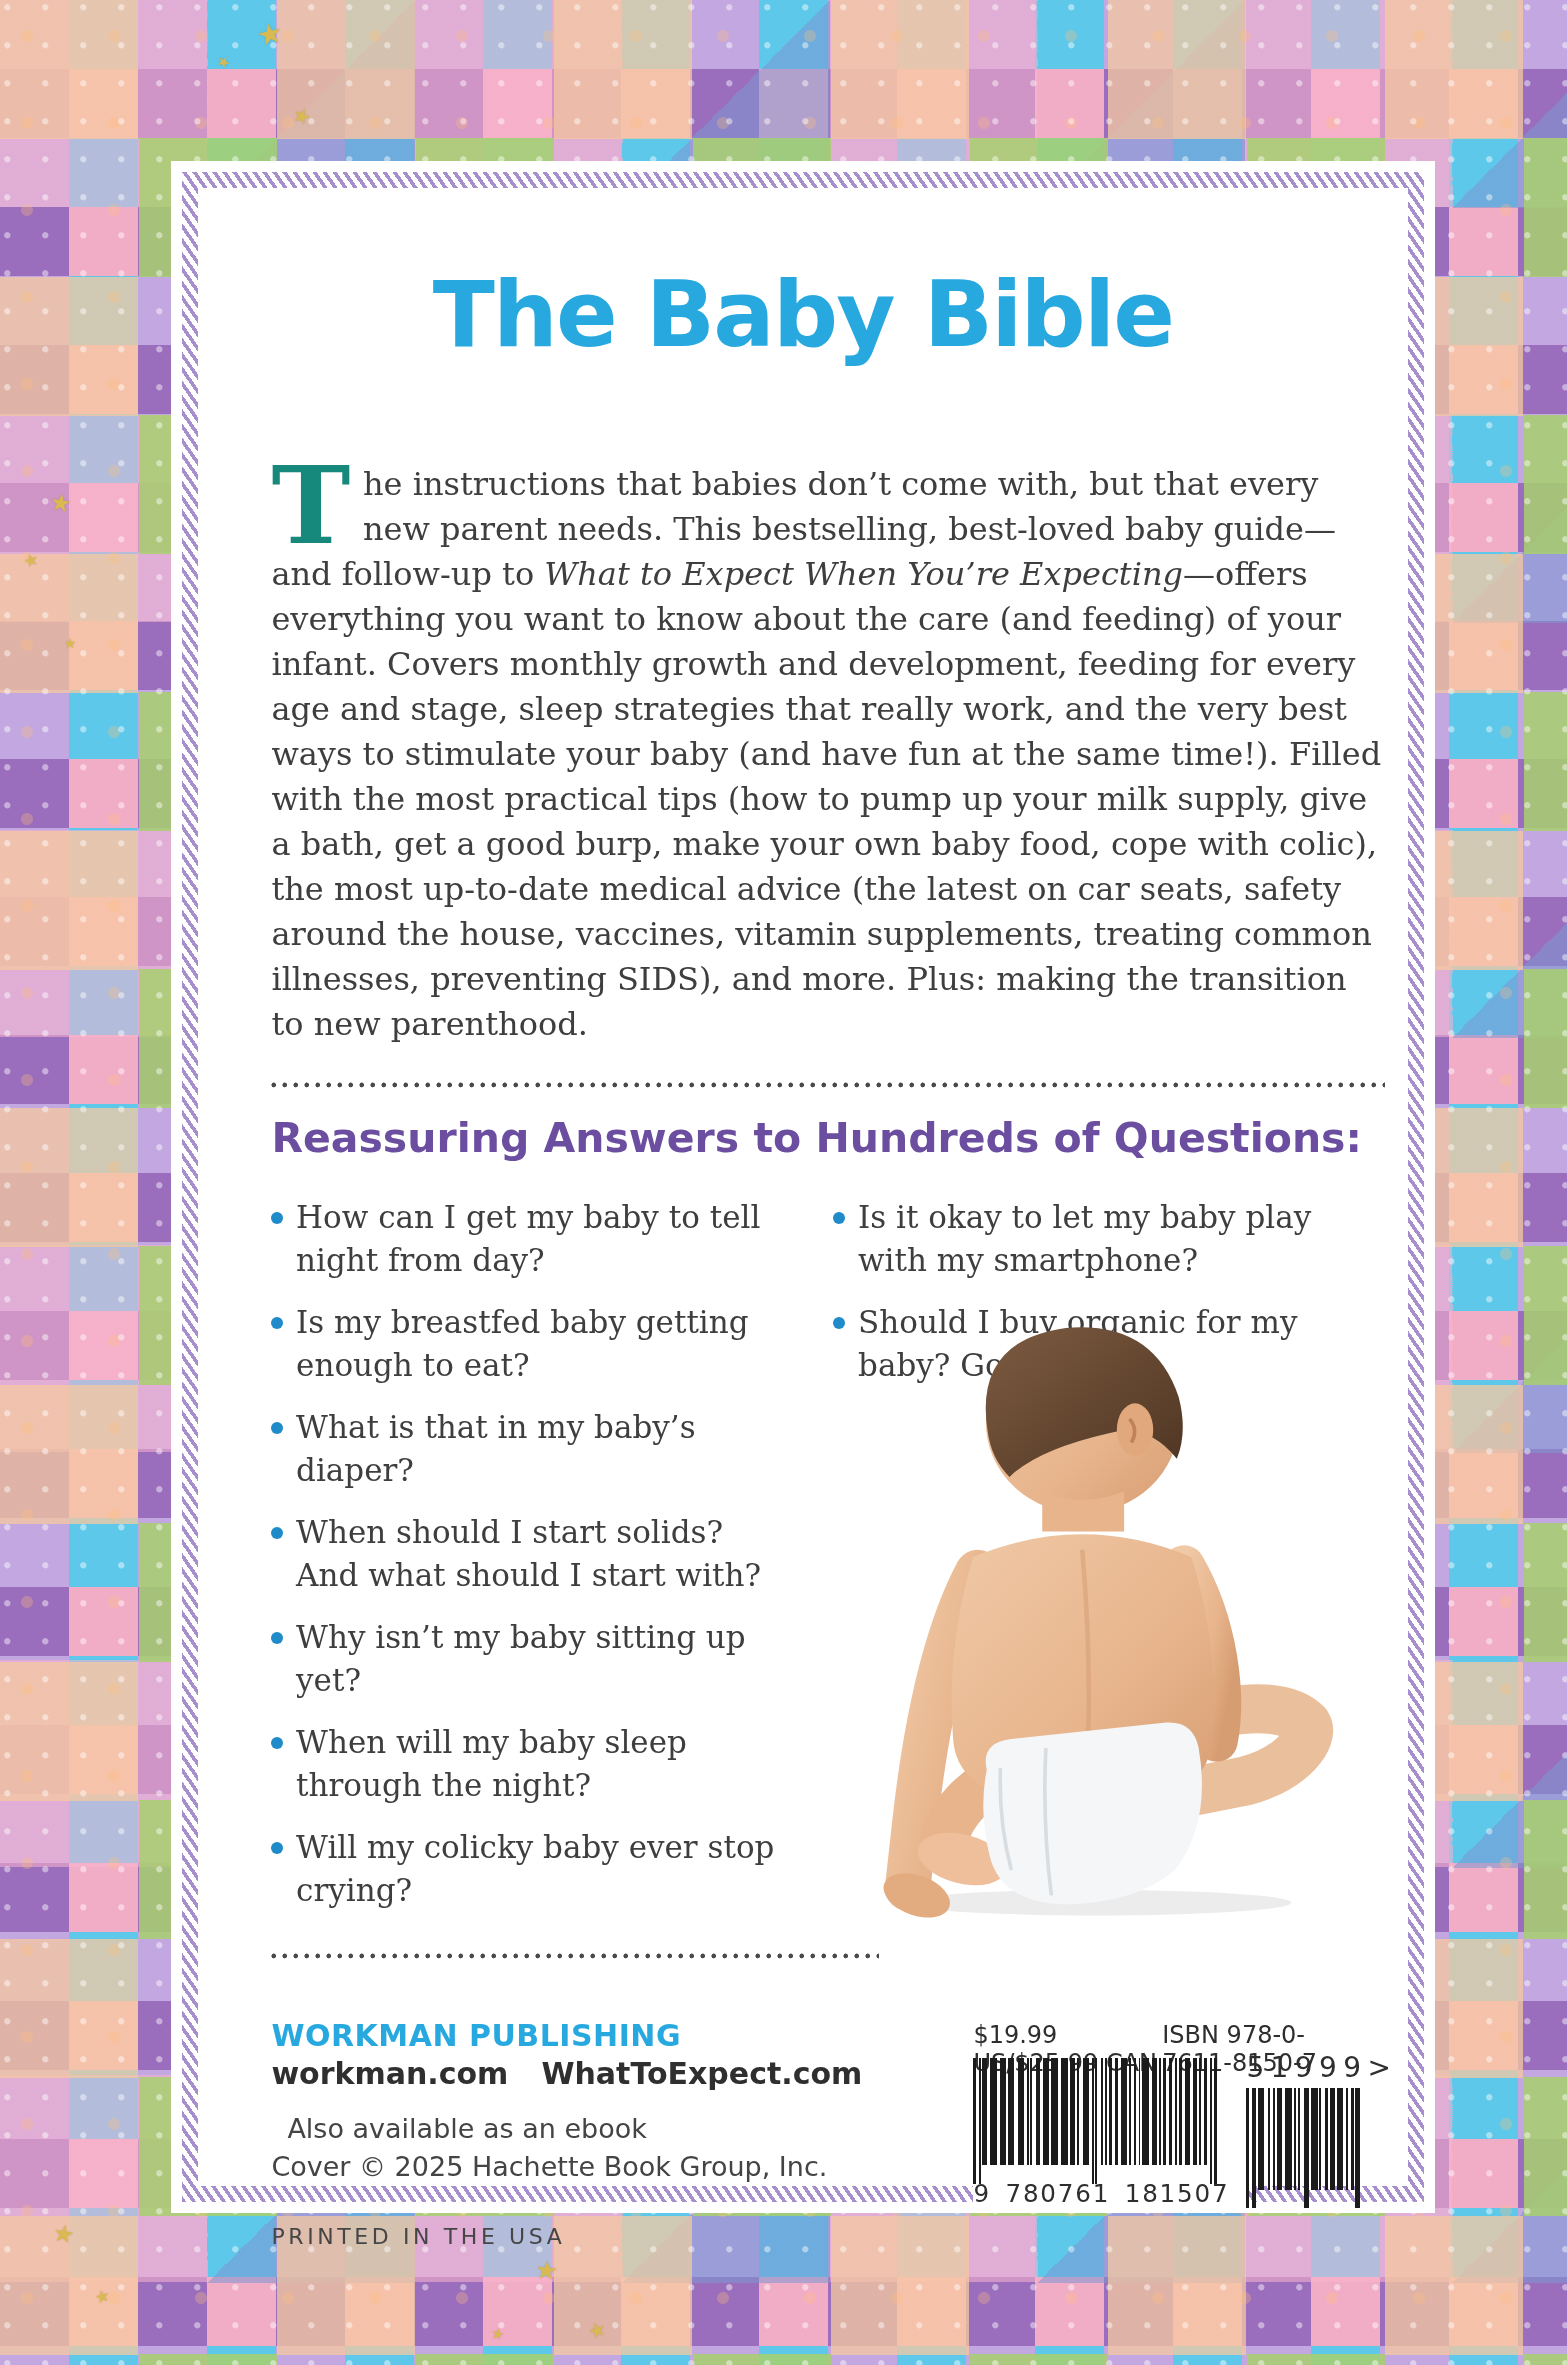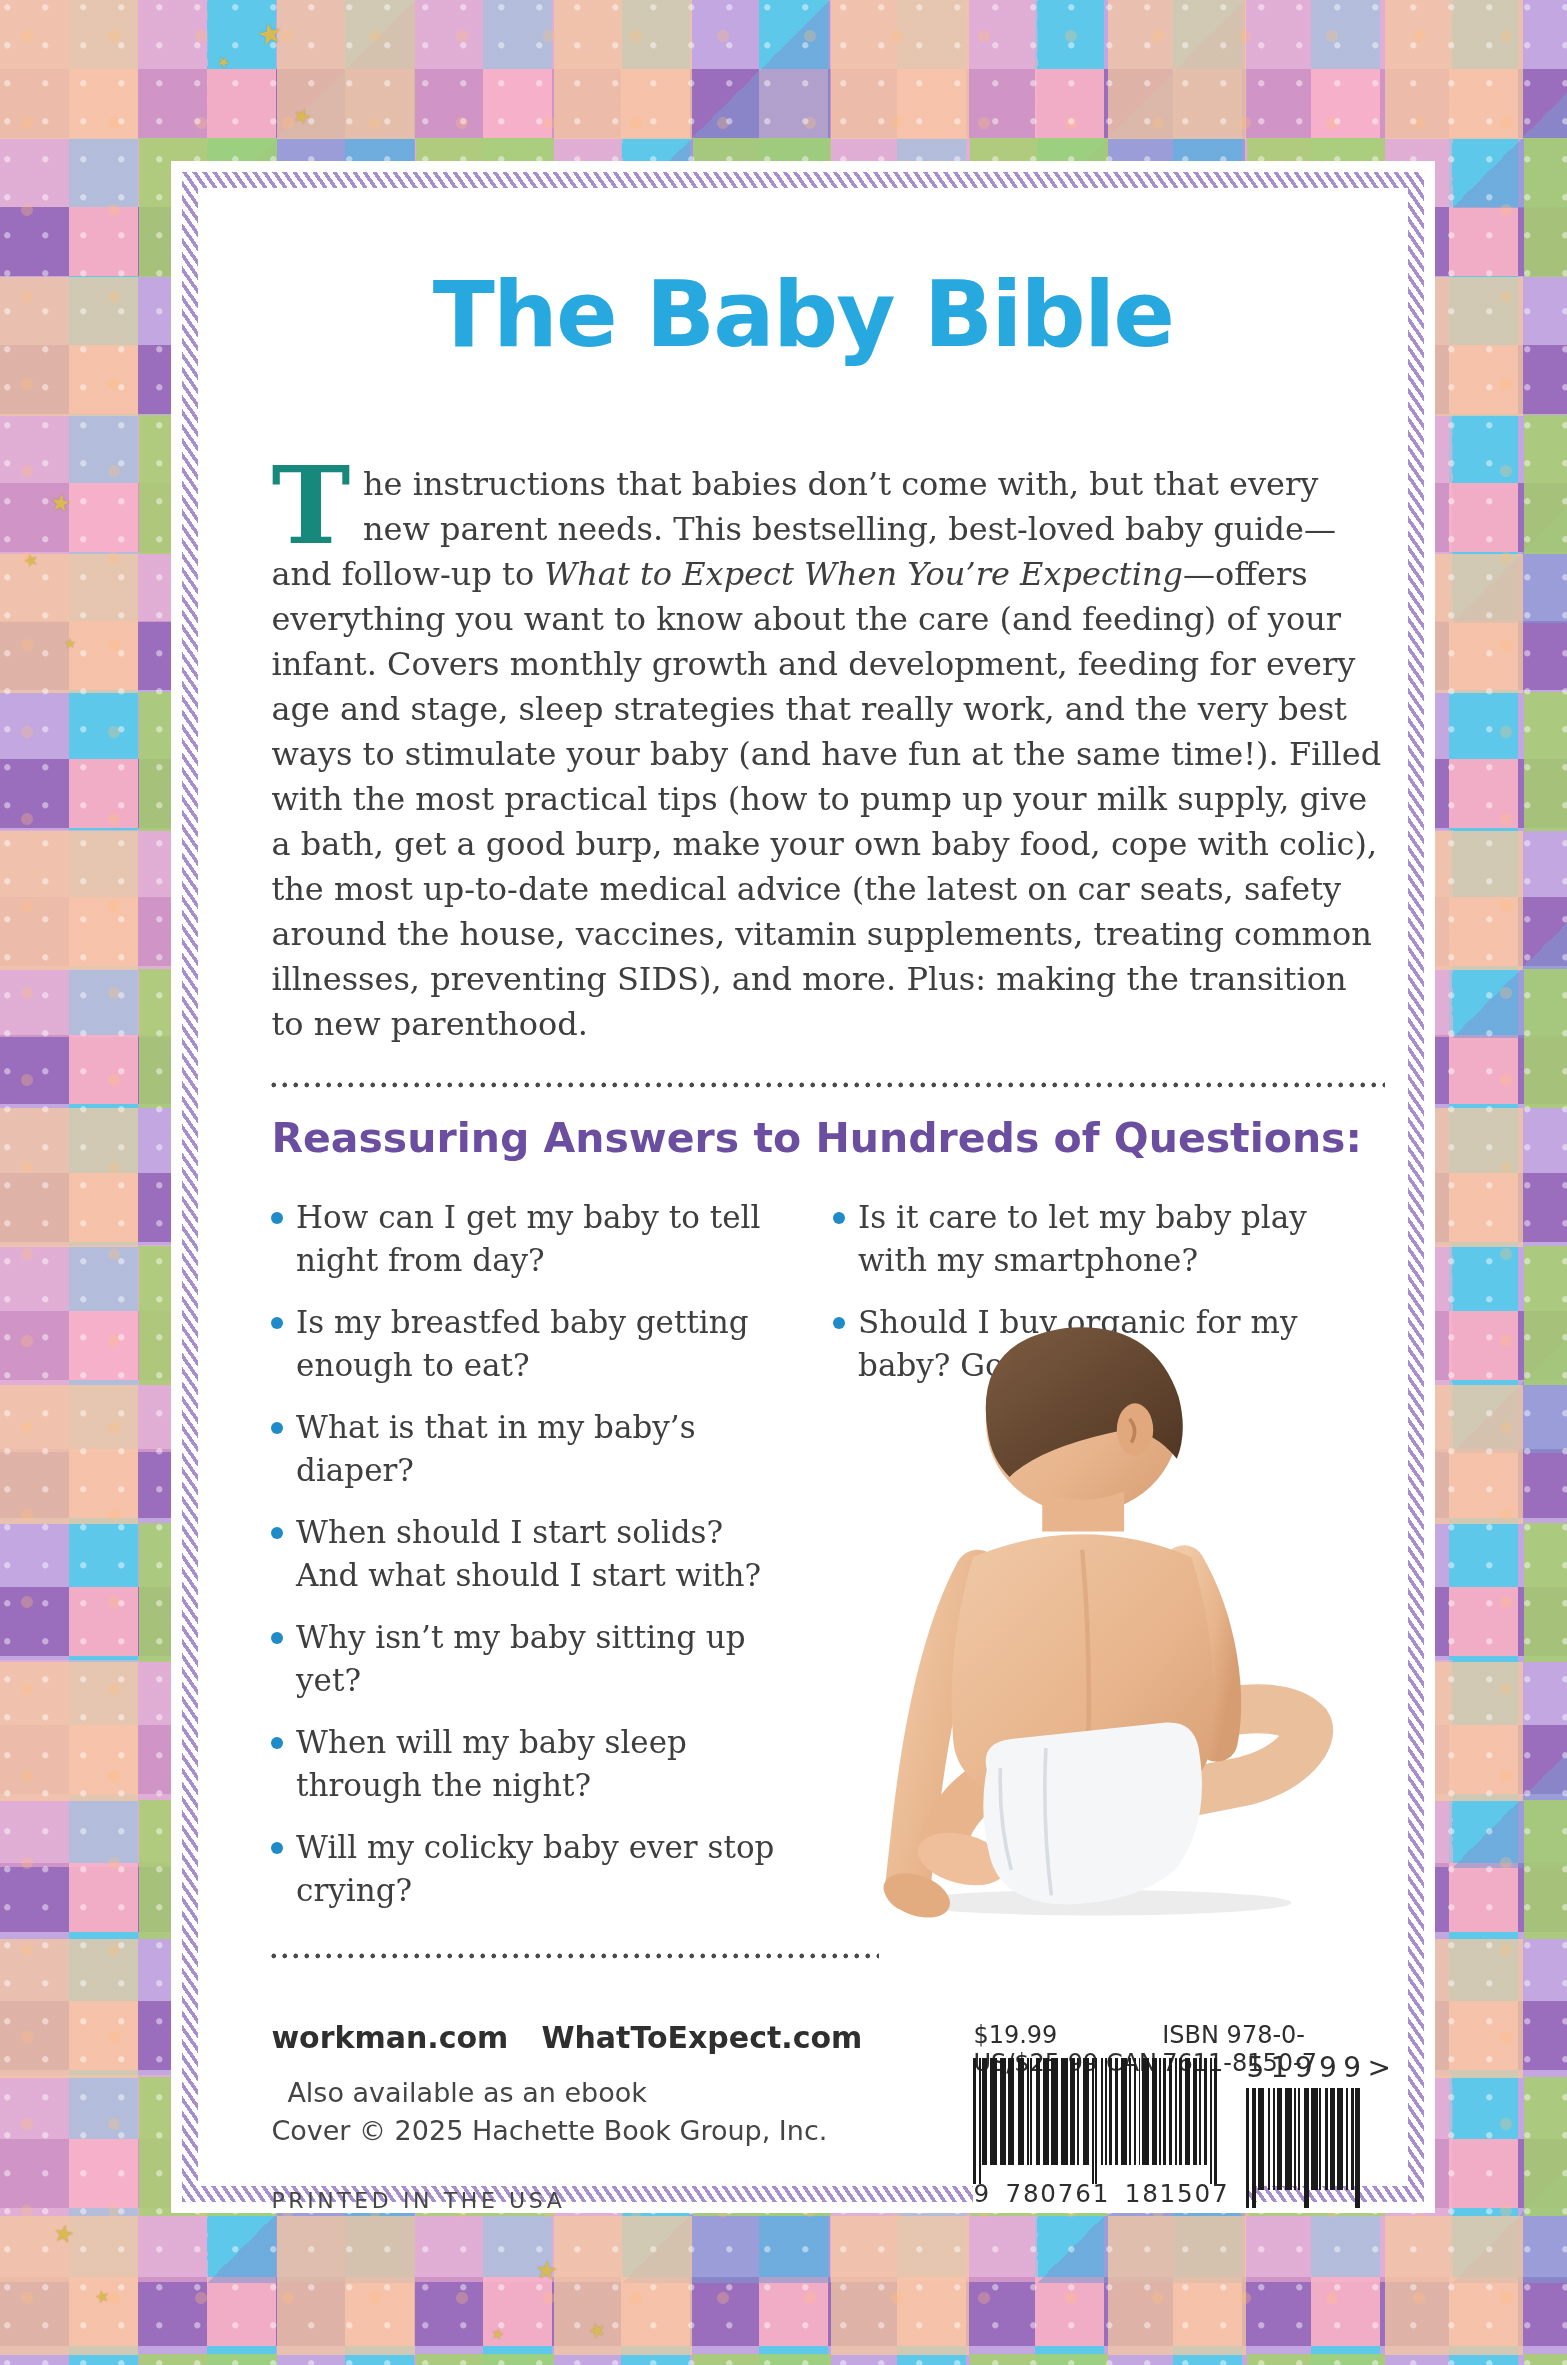--- a/index.html
+++ b/index.html
@@ -138,32 +138,33 @@
                 <span>When will my baby sleep through the night?</span>
               </div>
                 <div class="q-item">
                 <span class="bullet"></span>
                 <span>Will my colicky baby ever stop crying?</span>
               </div>
               </div>
             <div class="q-col q-col-right">
                 <div class="q-item">
                 <span class="bullet"></span>
-                <span>Is it care to let my baby play with my smartphone?</span>
+                <span>Is it okay to let my baby play with my smartphone?</span>
               </div>
                 <div class="q-item">
                 <span class="bullet"></span>
                 <span>Should I buy organic for my baby? Go green?</span>
               </div>
               </div>
           </div>
 
           <div class="dotted divider-2"></div>
 
           <div class="publisher">
+            <div class="pub-name">WORKMAN PUBLISHING</div>
             <div class="pub-sites">
               <span>workman.com</span><span>WhatToExpect.com</span>
             </div>
             <div class="pub-ebook">Also available as an ebook</div>
             <div class="pub-copy">Cover © 2025 Hachette Book Group, Inc.</div>
             <div class="pub-printed">PRINTED IN THE USA</div>
           </div>
 
           <div class="pricing">
             <div class="price-row">

